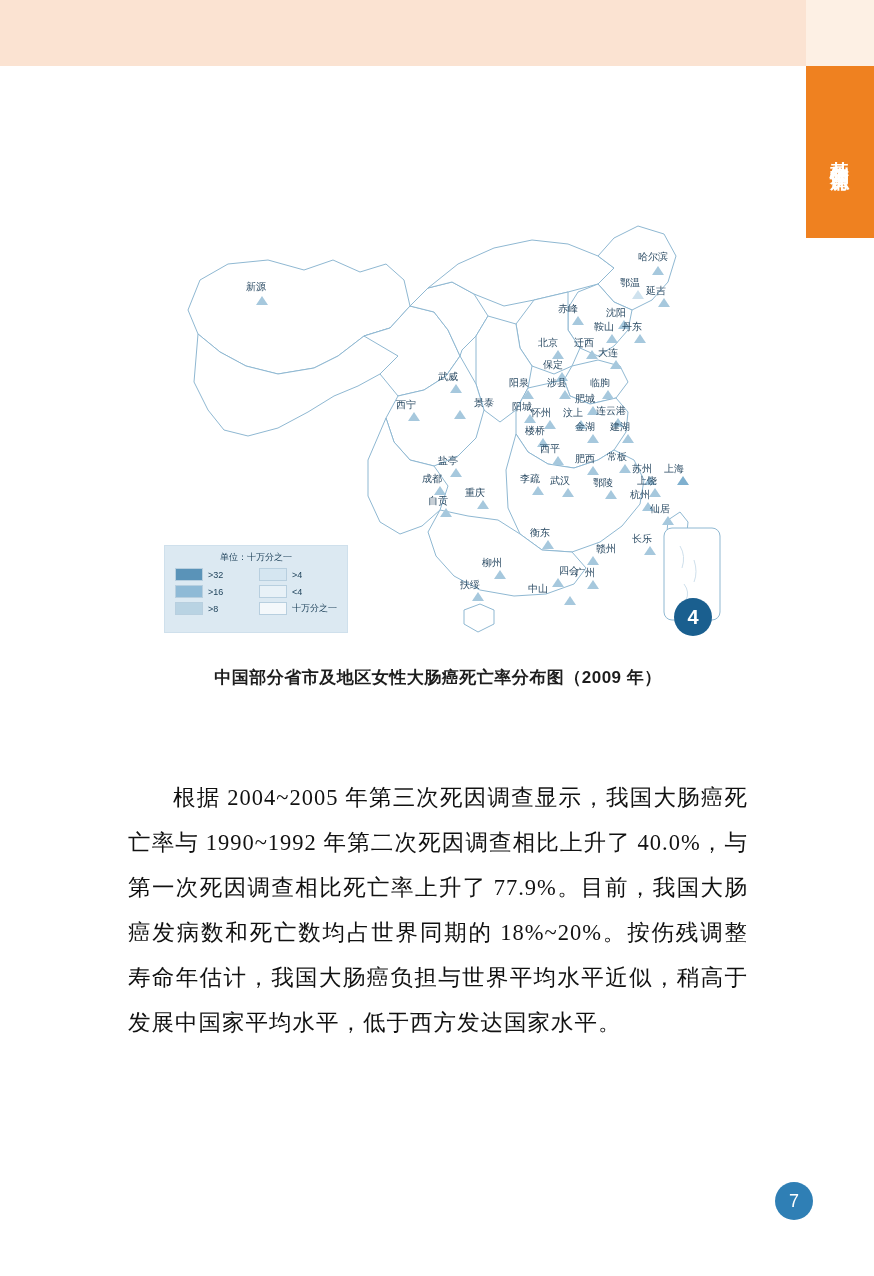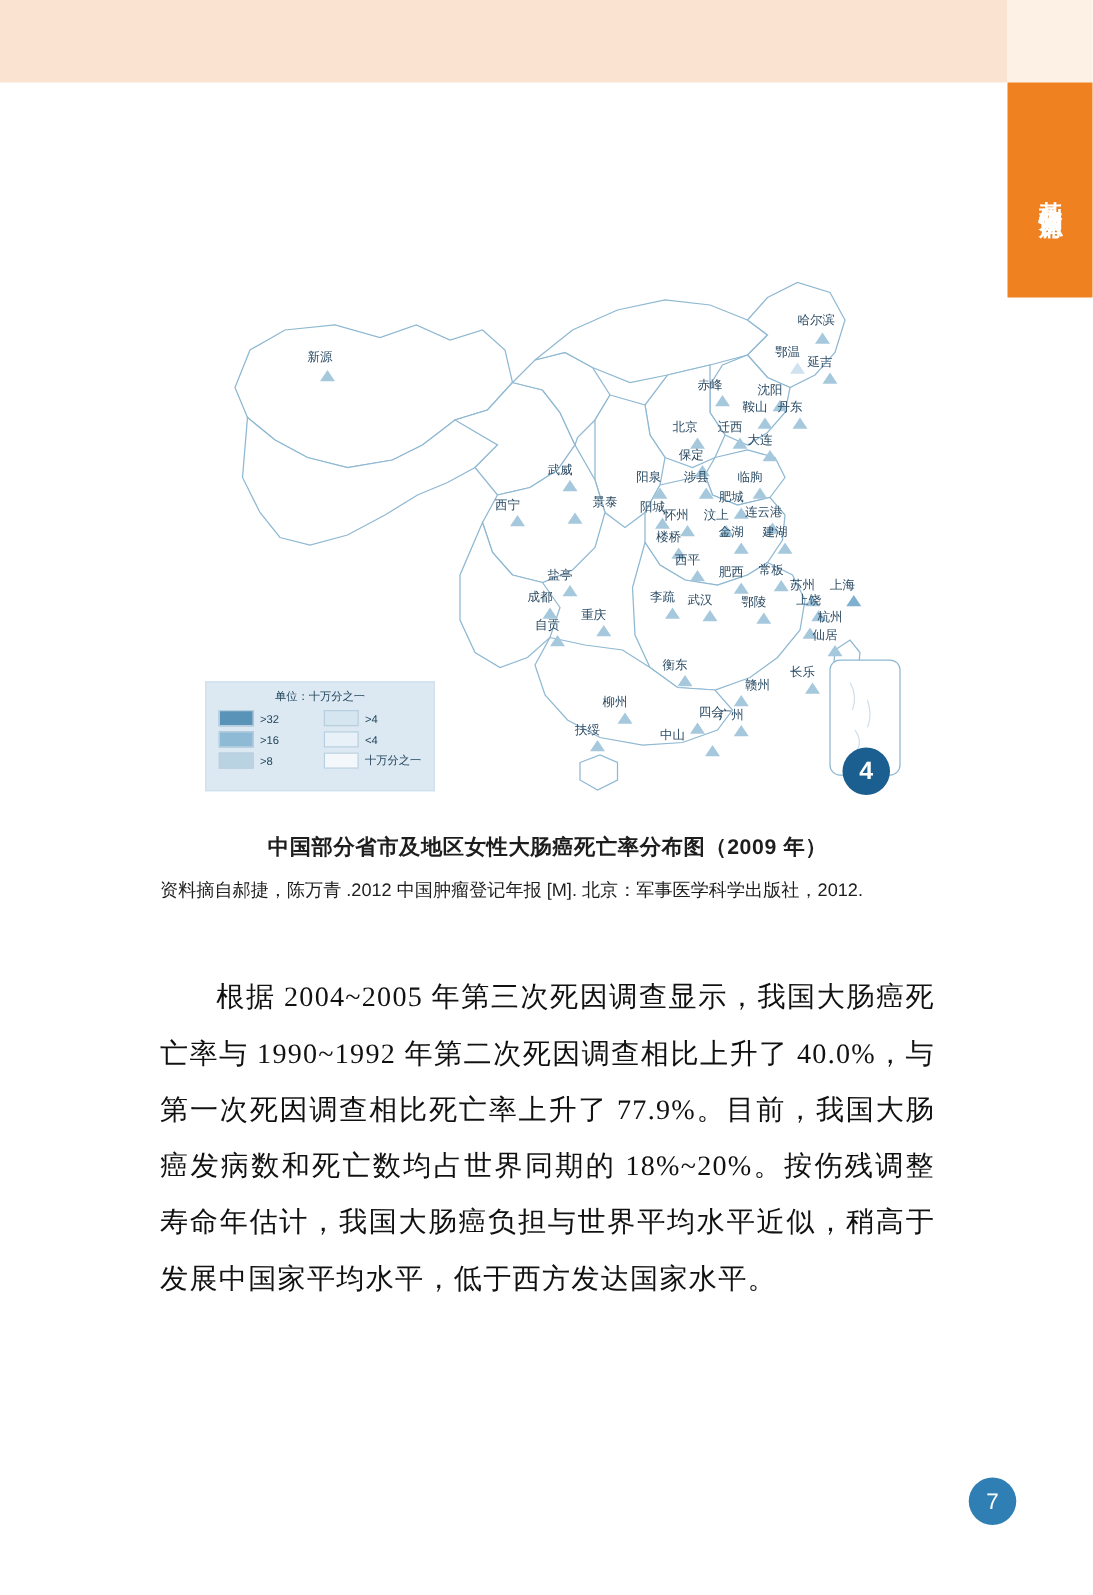--- a/index.html
+++ b/index.html
@@ -378,21 +378,21 @@
       <div class="marker lvl2" style="left:477px; top:330px;"></div>
       <div class="city-label" style="left:465px; top:318px;">鄂陵</div>
 
       <div class="marker lvl2" style="left:521px; top:328px;"></div>
       <div class="city-label" style="left:509px; top:316px;">上饶</div>
 
       <div class="marker lvl2" style="left:349px; top:340px;"></div>
       <div class="city-label" style="left:337px; top:328px;">重庆</div>
 
       <div class="marker lvl2" style="left:514px; top:342px;"></div>
-      <div class="city-label" style="left:502px; top:330px;margin-left:24px;">杭州</div>
+      <div class="city-label" style="left:502px; top:330px;">杭州</div>
 
       <div class="marker lvl2" style="left:312px; top:348px;"></div>
       <div class="city-label" style="left:300px; top:336px;">自贡</div>
 
       <div class="marker lvl2" style="left:534px; top:356px;"></div>
       <div class="city-label" style="left:522px; top:344px;">仙居</div>
 
       <div class="marker lvl2" style="left:414px; top:380px;"></div>
       <div class="city-label" style="left:402px; top:368px;">衡东</div>
 
@@ -445,18 +445,17 @@
           <span class="swatch" style="background:#f4f8fb"></span>
           <span class="legend-label">十万分之一</span>
         </div>
       </div>
     </div>
 
     <div class="fig-badge">4</div>
   </div>
 
   <div class="caption">中国部分省市及地区女性大肠癌死亡率分布图（2009 年）</div>
-  <div class="source">资料摘自郝捷，陈万青 .2012 中国肿瘤登记年报 [M]. 北京：军事医学科学出版社，2012.</div>
 
   <div class="body-text">根据 2004~2005 年第三次死因调查显示，我国大肠癌死亡率与 1990~1992 年第二次死因调查相比上升了 40.0%，与第一次死因调查相比死亡率上升了 77.9%。目前，我国大肠癌发病数和死亡数均占世界同期的 18%~20%。按伤残调整寿命年估计，我国大肠癌负担与世界平均水平近似，稍高于发展中国家平均水平，低于西方发达国家水平。</div>
 
   <div class="page-number">7</div>
 </div>
 
 </body></html>

